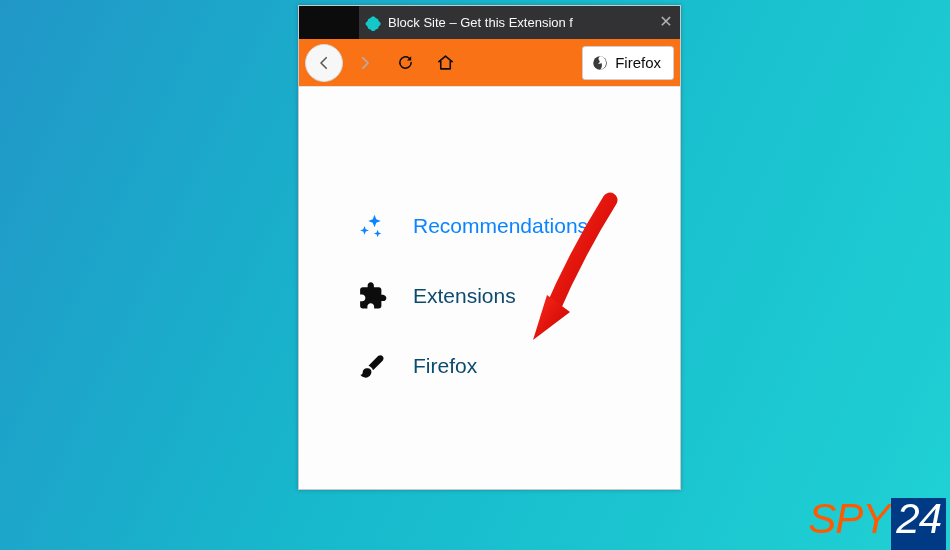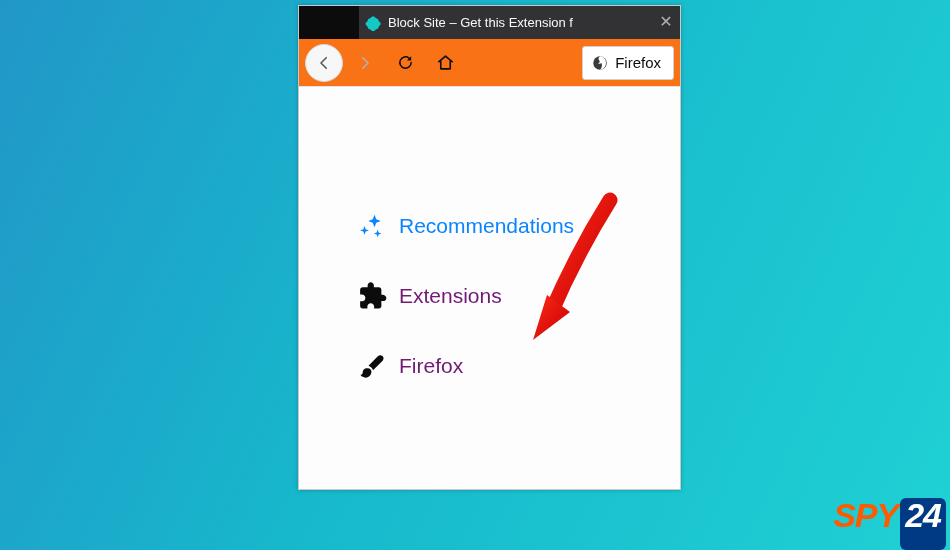--- a/index.html
+++ b/index.html
@@ -101,68 +101,68 @@
   
   .content {
     flex: 1;
     background: #fdfdfd;
     padding-top: 104px;
     padding-left: 58px;
   }
   .side-item {
     display: flex;
     align-items: center;
-    gap: 12px;
+    gap: 26px;
     height: 70px;
     cursor: pointer;
   }
   .side-item .ic {
     width: 30px; height: 30px;
     display: flex; align-items: center; justify-content: center;
     color: #0c0c0d;
   }
   .side-item.active .ic,
   .side-item.active .lbl { color: #0a84ff; }
   .side-item .lbl {
     font-size: 21px;
-    color: #701a75;
+    color: #0c4a6e;
   }
 
   
   .pointer-arrow {
     position: absolute;
     left: 515px;
     top: 180px;
     width: 120px;
     height: 180px;
     pointer-events: none;
     z-index: 5;
   }
 
   
   .watermark {
     position: absolute;
     right: 4px;
     bottom: 0px;
     font-family: Arial, sans-serif;
-    font-weight: 700;
+    font-weight: 400;
     font-style: italic;
-    font-size: 34px;
+    font-size: 42px;
     letter-spacing: -1px;
     line-height: 1;
     z-index: 10;
     display: flex;
     align-items: baseline;
   }
   .watermark .spy { color: #ff5a00; }
   .watermark .n24 {
     color: #fff;
     background: #003a84;
-    padding: 0 5px 18px 5px;
-    border-radius: 6px;
+    padding: 0 5px 10px 5px;
+    border-radius: 0;
     margin-left: 2px;
     font-style: italic;
   }
 
   svg { display:block; }
 </style>
 </head>
 <body>
 
 <div class="window">

